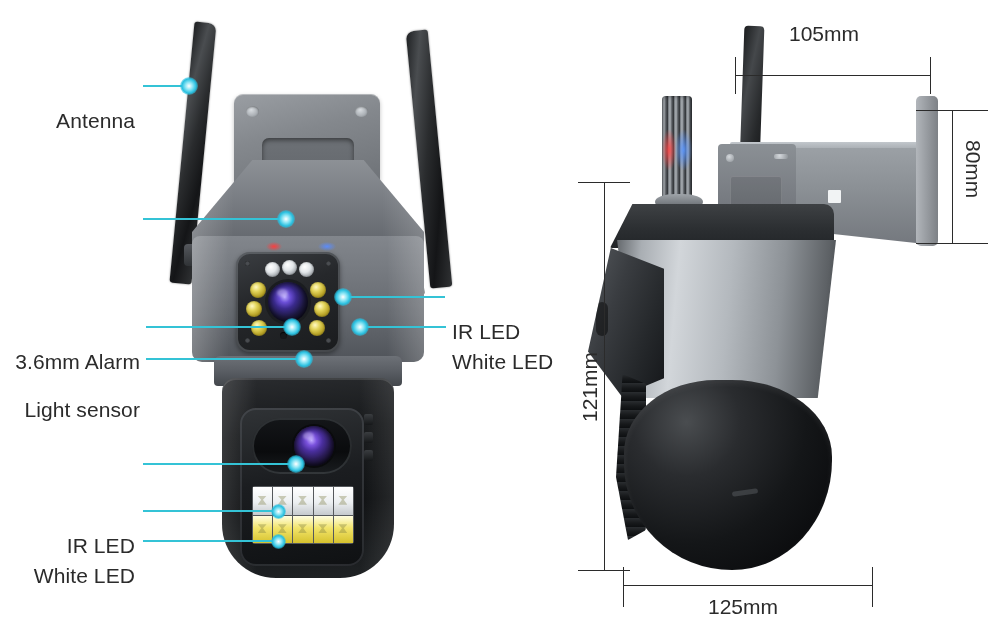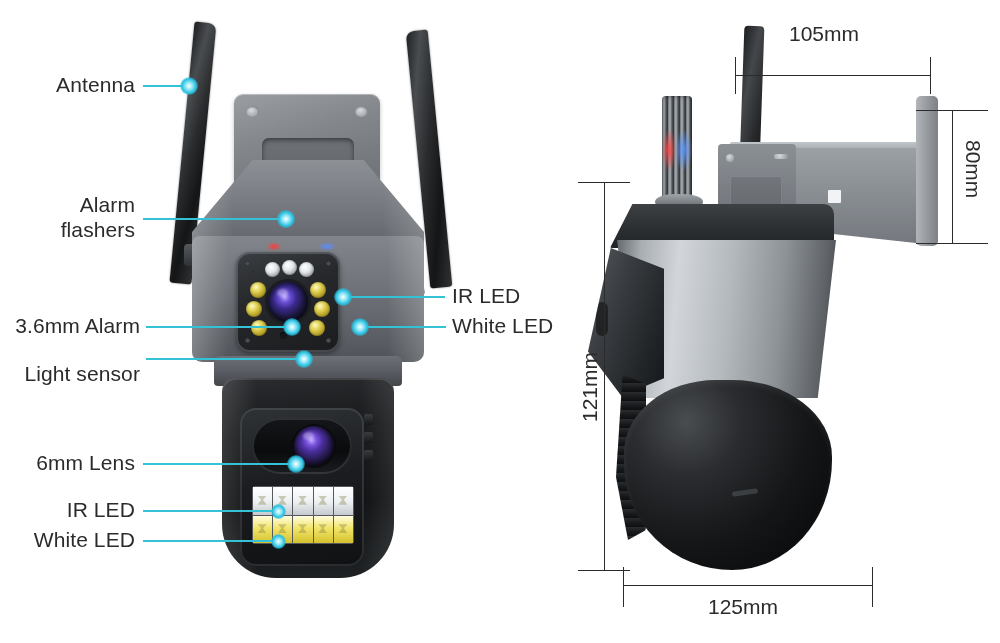--- a/index.html
+++ b/index.html
@@ -15,20 +15,21 @@
 
   
   .abs{position:absolute;}
   .lbl{
     position:absolute;
     color:#2b2b2b;
     font-size:21px;
     line-height:25px;
     white-space:pre;
     letter-spacing:.1px;
+    margin-top:36px;
   }
   .lbl.r{text-align:right;}
   .lbl.l{text-align:left;}
 
   
   .leader{
     position:absolute;
     height:2px;
     background:#34c3d6;
   }
@@ -445,34 +446,31 @@
         <div class="ledcell ledy"></div>
         <div class="ledcell ledy"></div>
       </div>
     </div>
   </div>
 
   <div class="lbl r" style="left:10px;top:72px;width:125px;">Antenna</div>
   <div class="leader" style="left:143px;top:85px;width:42px;"></div>
   <div class="dot" style="left:180px;top:77px;"></div>
 
-  <div class="lbl r" style="left:10px;top:192px;width:125px;">Alarm
-flashers</div>
   <div class="leader" style="left:143px;top:218px;width:140px;"></div>
   <div class="dot" style="left:277px;top:210px;"></div>
 
   <div class="lbl r" style="left:0px;top:313px;width:140px;">3.6mm Alarm</div>
   <div class="leader" style="left:146px;top:326px;width:144px;"></div>
   <div class="dot" style="left:283px;top:318px;"></div>
 
   <div class="lbl r" style="left:0px;top:361px;width:140px;">Light sensor</div>
   <div class="leader" style="left:146px;top:358px;width:156px;"></div>
   <div class="dot" style="left:295px;top:350px;"></div>
 
-  <div class="lbl r" style="left:10px;top:450px;width:125px;">6mm Lens</div>
   <div class="leader" style="left:143px;top:463px;width:150px;"></div>
   <div class="dot" style="left:287px;top:455px;"></div>
 
   <div class="lbl r" style="left:10px;top:497px;width:125px;">IR LED</div>
   <div class="leader" style="left:143px;top:510px;width:134px;"></div>
   <div class="dot sm" style="left:271px;top:504px;"></div>
 
   <div class="lbl r" style="left:0px;top:527px;width:135px;">White LED</div>
   <div class="leader" style="left:143px;top:540px;width:134px;"></div>
   <div class="dot sm" style="left:271px;top:534px;"></div>

